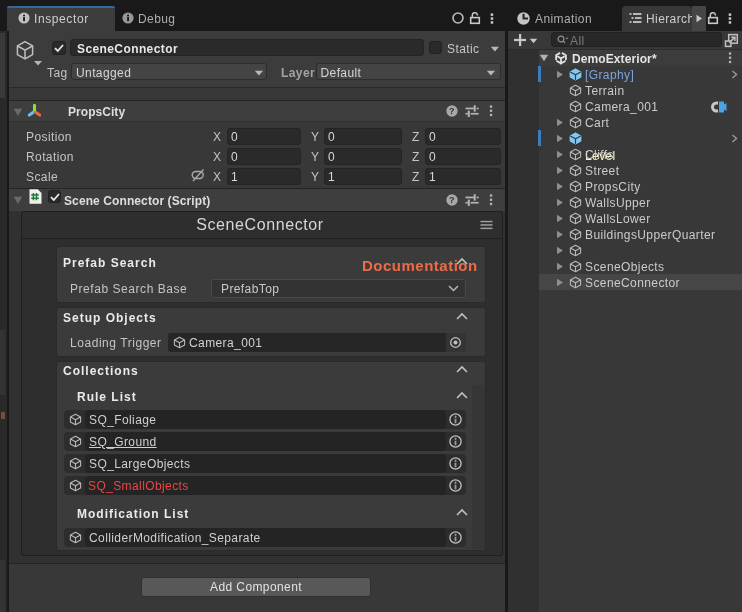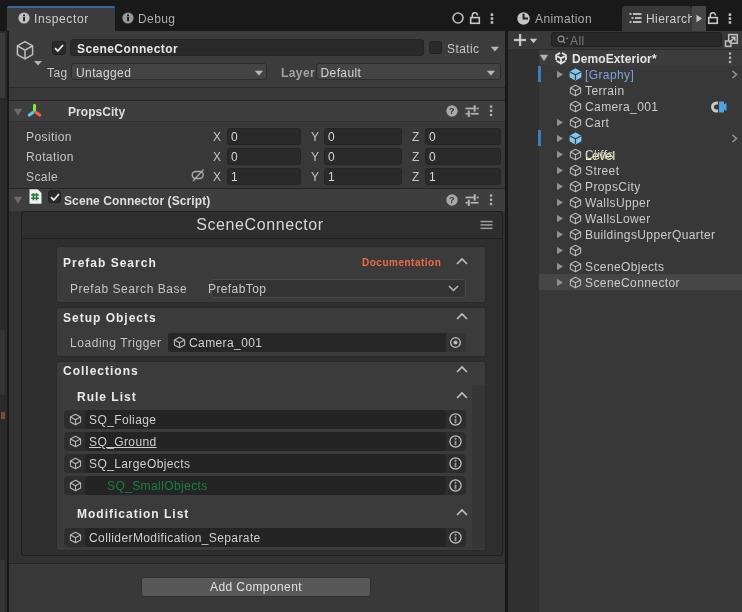--- a/index.html
+++ b/index.html
@@ -197,27 +197,27 @@
   <div class="abs" style="left:21px;top:238px;width:482px;height:1px;background:#1f1f1f;"></div>
   <div class="abs" style="left:19px;top:215px;width:482px;height:20px;line-height:20px;text-align:center;font-size:16px;letter-spacing:0.6px;color:#d6d6d6;">SceneConnector</div>
   <svg class="abs" style="left:480px;top:219.5px;" width="13" height="10" viewBox="0 0 13 10">
     <rect x="0.5" y="0.8" width="12" height="1.5" fill="#9e9e9e"></rect>
     <rect x="0.5" y="4.2" width="12" height="1.5" fill="#9e9e9e"></rect>
     <rect x="0.5" y="7.6" width="12" height="1.5" fill="#9e9e9e"></rect>
   </svg>
 
   <div class="abs" style="left:56px;top:246px;width:430px;height:57px;background:#3b3b3b;border:1px solid #2a2a2a;border-radius:3px;box-sizing:border-box;"></div>
   <div class="abs b" style="left:63px;top:256px;color:#eaeaea;letter-spacing:1.0px;">Prefab Search</div>
-  <div class="abs b" style="left:362px;top:257px;color:#ee6b47;font-size:10px;letter-spacing:0.5px;">Documentation</div>
+  <div class="abs b" style="left:362px;top:257px;color:#ee6b47;font-size:15px;letter-spacing:0.5px;">Documentation</div>
   <svg class="abs" style="left:456px;top:258px;" width="12" height="7" viewBox="0 0 12 7">
     <path d="M1 6 L6 1 L11 6" fill="none" stroke="#c0c0c0" stroke-width="1.6"></path>
   </svg>
   <div class="abs" style="left:70px;top:282px;color:#c4c4c4;letter-spacing:0.55px;">Prefab Search Base</div>
   <div class="abs" style="left:211px;top:279px;width:255px;height:19px;background:#333333;border:1px solid #4a4a4a;border-radius:3px;box-sizing:border-box;"></div>
-  <div class="abs" style="left:208px;top:282px;color:#c9c9c9;">PrefabTop</div>
+  <div class="abs" style="left:221px;top:282px;color:#c9c9c9;">PrefabTop</div>
   <svg class="abs" style="left:448px;top:285px;" width="11" height="7" viewBox="0 0 11 7">
     <path d="M1 1 L5.5 5.5 L10 1" fill="none" stroke="#b8b8b8" stroke-width="1.5"></path>
   </svg>
 
   <div class="abs" style="left:56px;top:307px;width:430px;height:50px;background:#3b3b3b;border:1px solid #2a2a2a;border-radius:3px;box-sizing:border-box;"></div>
   <div class="abs b" style="left:63px;top:311px;color:#eaeaea;letter-spacing:1.0px;">Setup Objects</div>
   <svg class="abs" style="left:456px;top:313px;" width="12" height="7" viewBox="0 0 12 7">
     <path d="M1 6 L6 1 L11 6" fill="none" stroke="#c0c0c0" stroke-width="1.6"></path>
   </svg>
   <div class="abs" style="left:70px;top:336px;color:#c4c4c4;letter-spacing:0.55px;">Loading Trigger</div>
@@ -277,21 +277,21 @@
     <circle cx="6.5" cy="6.5" r="5.6" fill="none" stroke="#c2c2c2" stroke-width="1.3"></circle>
     <rect x="5.6" y="2.7" width="1.8" height="2.1" fill="#9a9a9a"></rect>
     <rect x="5.6" y="5.7" width="1.8" height="4.6" fill="#9a9a9a"></rect>
   </svg>
 
   <div class="abs" style="left:64px;top:476px;width:402px;height:19px;background:#2d2d2d;border-radius:4px;"></div>
   <div class="abs" style="left:85px;top:476px;width:361px;height:19px;background:#242424;border-radius:4px;"></div>
   <svg class="abs" style="left:69px;top:479px;" width="13" height="13" viewBox="0 0 13 13">
     <path d="M6.5 1.2 L11.6 4 L11.6 9 L6.5 11.8 L1.4 9 L1.4 4 Z M1.5 4.1 L6.5 6.8 L11.5 4.1 M6.5 6.8 L6.5 11.7" fill="none" stroke="#b8b8b8" stroke-width="1.1" stroke-linejoin="round"></path>
   </svg>
-  <div class="abs" style="left:107px;top:479px;color:#15803d;">SQ_SmallObjects</div>
+  <div class="abs" style="left:88px;top:479px;color:#ef4444;">SQ_SmallObjects</div>
   <svg class="abs" style="left:449px;top:479px;" width="13" height="13" viewBox="0 0 13 13">
     <circle cx="6.5" cy="6.5" r="5.6" fill="none" stroke="#c2c2c2" stroke-width="1.3"></circle>
     <rect x="5.6" y="2.7" width="1.8" height="2.1" fill="#9a9a9a"></rect>
     <rect x="5.6" y="5.7" width="1.8" height="4.6" fill="#9a9a9a"></rect>
   </svg>
 
   <div class="abs b" style="left:77px;top:507px;color:#eaeaea;letter-spacing:1.0px;">Modification List</div>
   <svg class="abs" style="left:456px;top:509px;" width="12" height="7" viewBox="0 0 12 7">
     <path d="M1 6 L6 1 L11 6" fill="none" stroke="#c0c0c0" stroke-width="1.6"></path>
   </svg>

